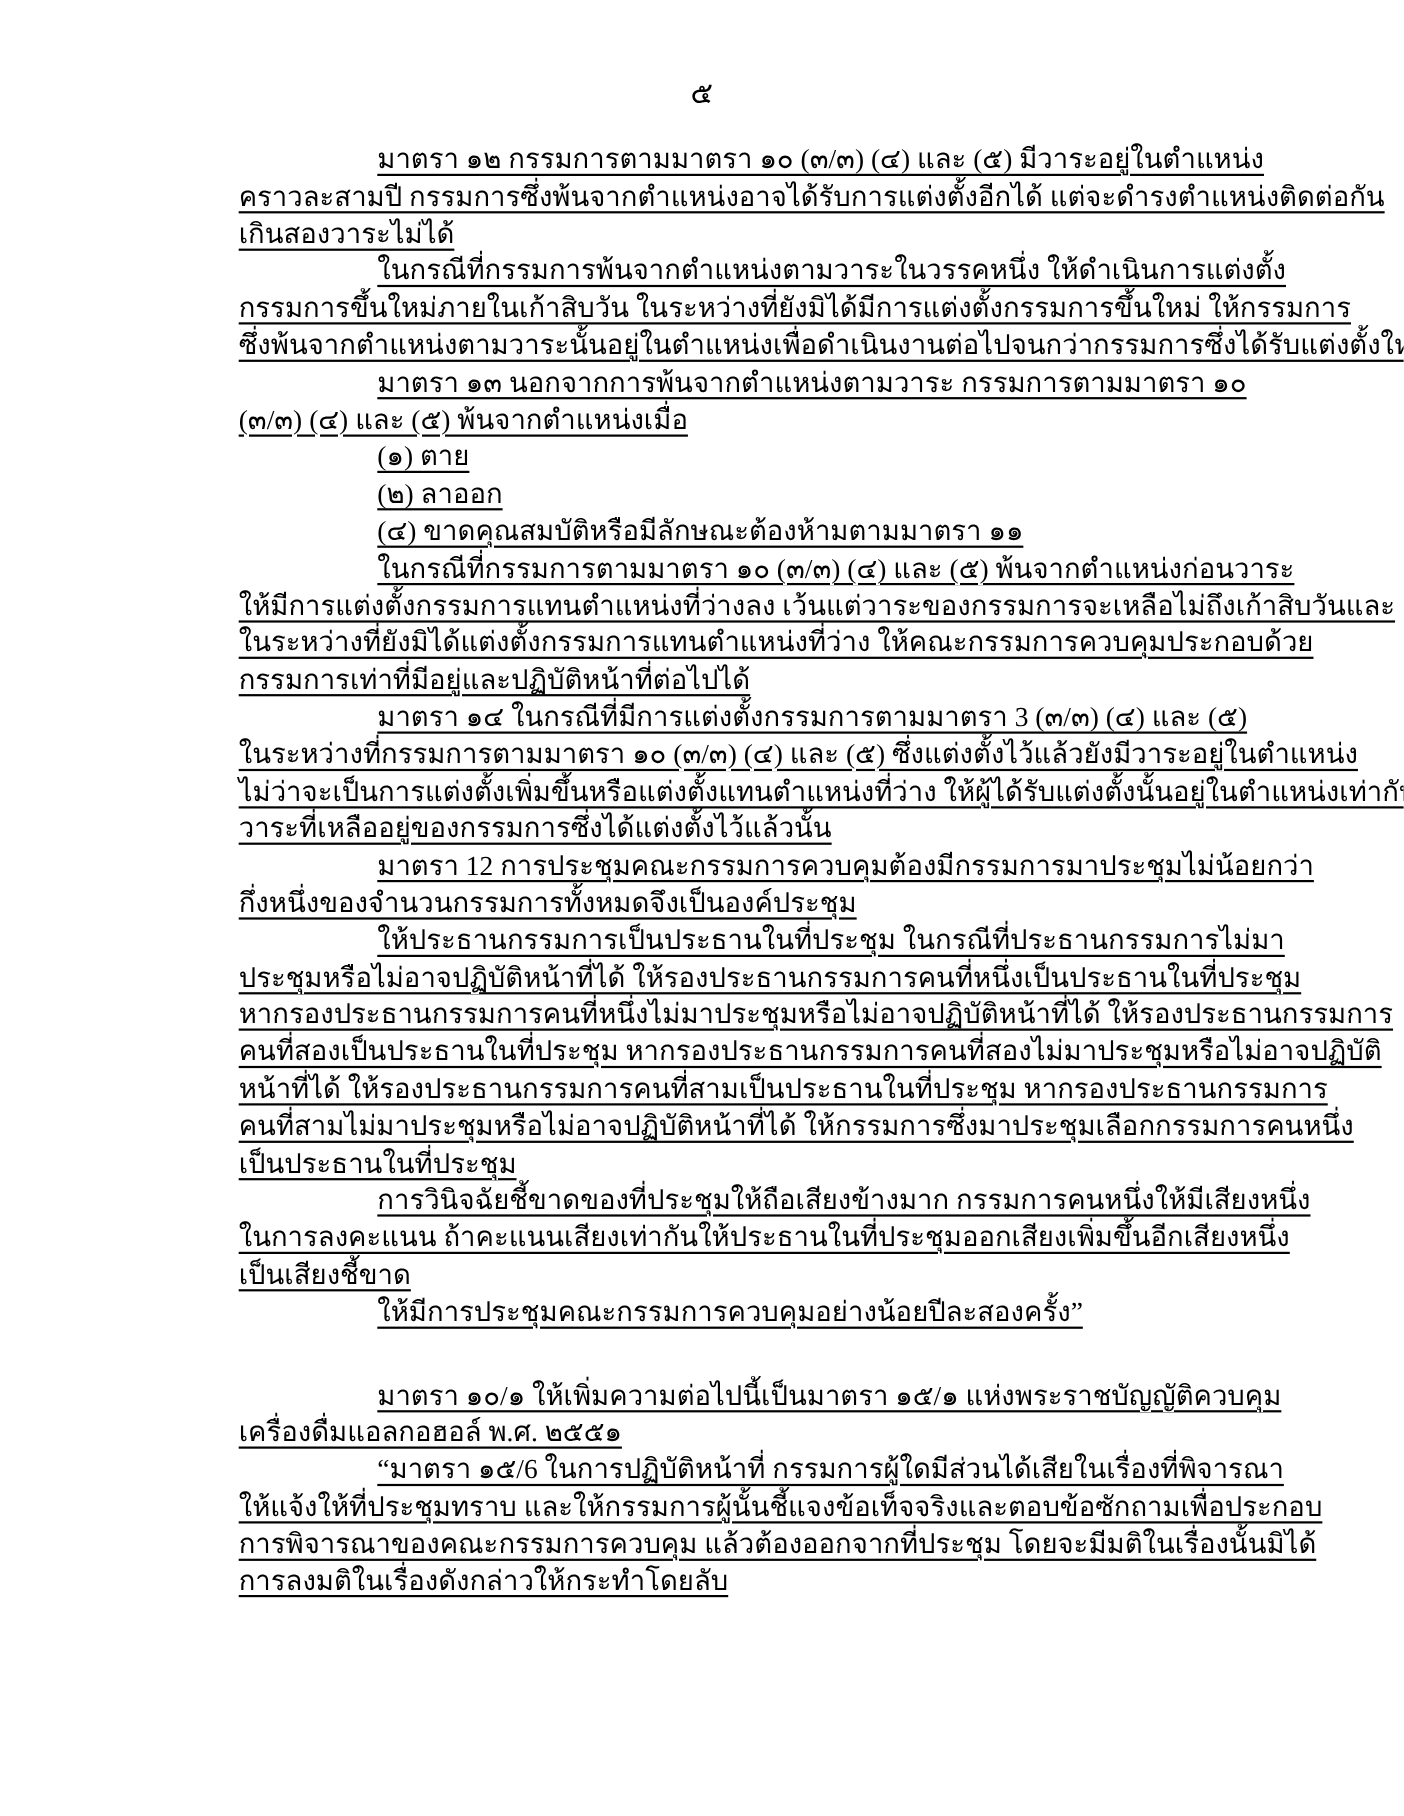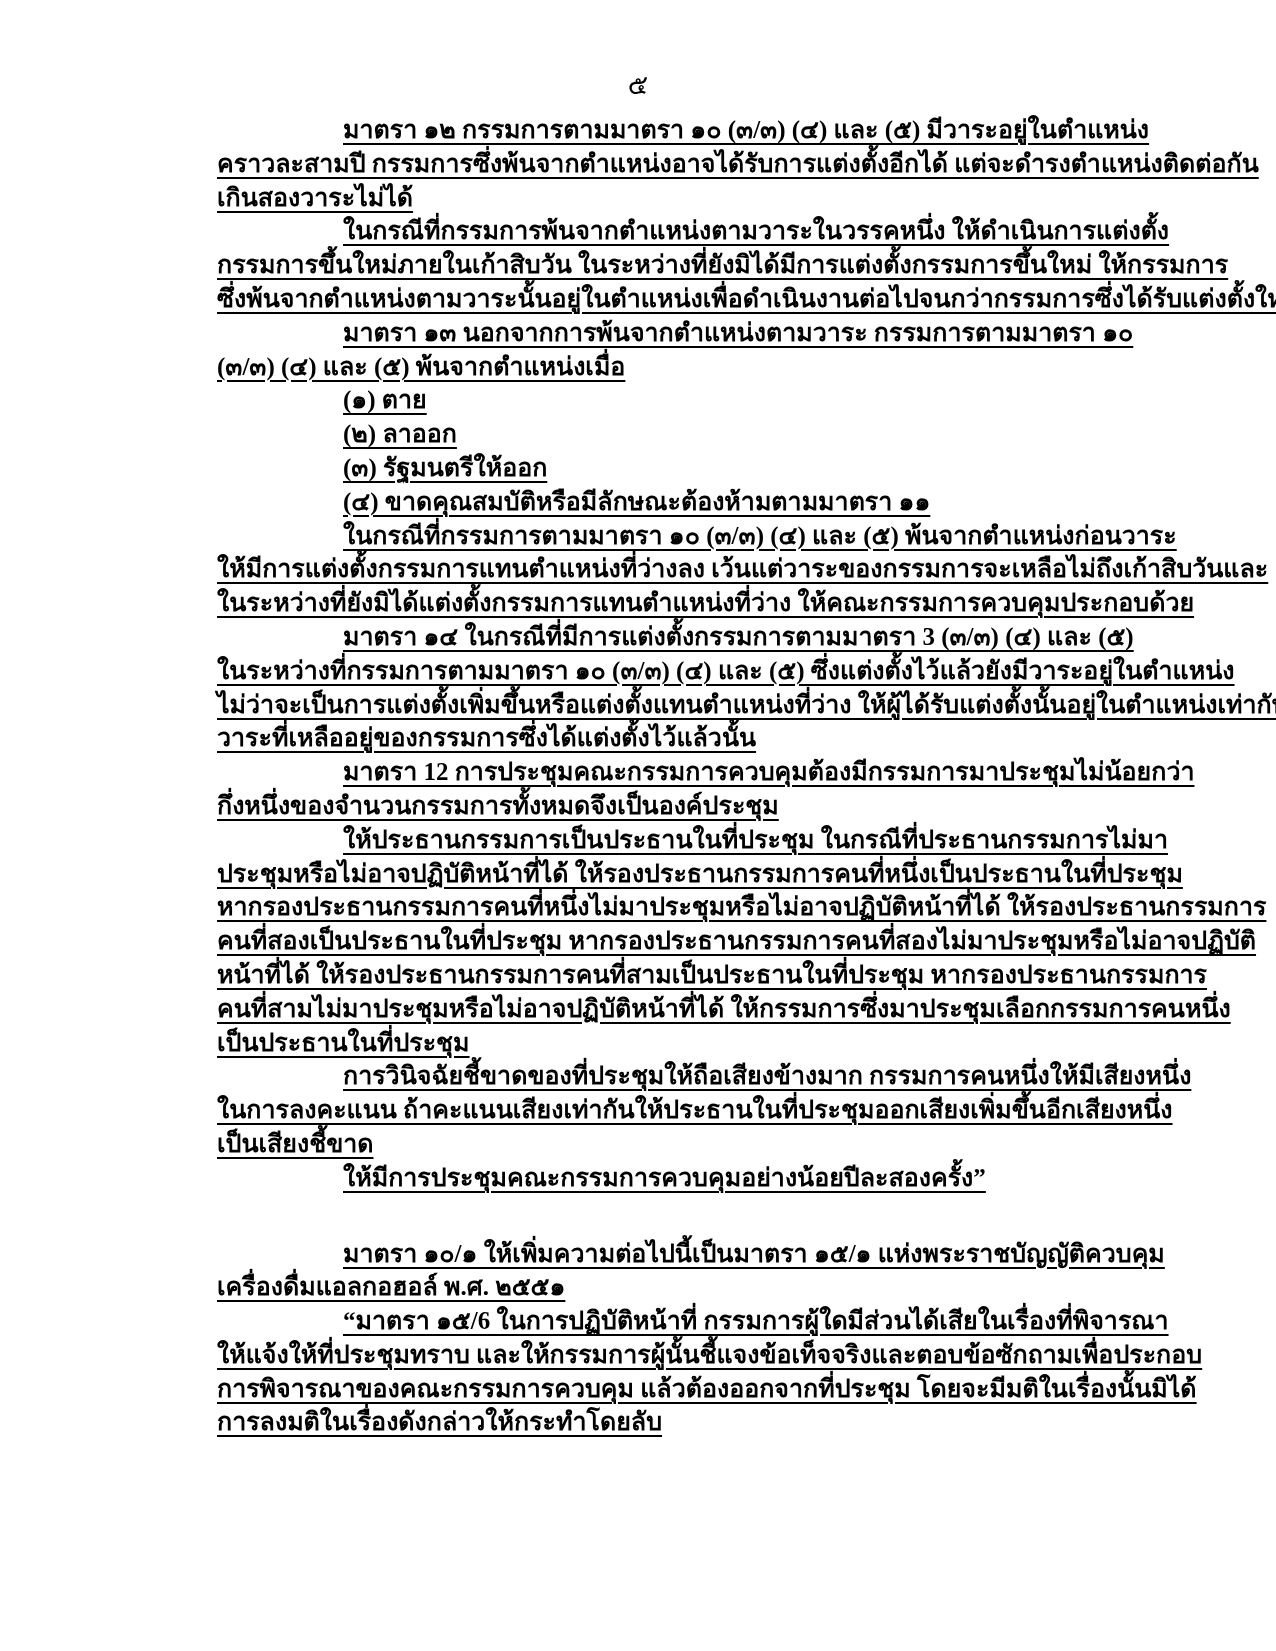--- a/index.html
+++ b/index.html
@@ -21,23 +21,22 @@
     left: 0;
     width: 1276px;
     text-align: center;
     font-size: 27px;
     line-height: 34px;
     text-decoration: none;
   }
   .content {
     position: absolute;
     left: 217px;
-    top: 113px;
+    top: 129px;
     width: 831px;
-    font-weight: bold;
   }
   .line {
     height: 33.8px;
     line-height: 33.8px;
     font-size: 25px;
     white-space: nowrap;
     text-decoration: underline;
     text-decoration-thickness: 1.5px;
     text-underline-offset: 5px;
   }
@@ -58,25 +57,25 @@
     <div class="line indent">มาตรา ๑๒  กรรมการตามมาตรา ๑๐ (๓/๓) (๔) และ (๕) มีวาระอยู่ในตำแหน่ง</div>
     <div class="line">คราวละสามปี กรรมการซึ่งพ้นจากตำแหน่งอาจได้รับการแต่งตั้งอีกได้ แต่จะดำรงตำแหน่งติดต่อกัน</div>
     <div class="line">เกินสองวาระไม่ได้</div>
     <div class="line indent">ในกรณีที่กรรมการพ้นจากตำแหน่งตามวาระในวรรคหนึ่ง ให้ดำเนินการแต่งตั้ง</div>
     <div class="line">กรรมการขึ้นใหม่ภายในเก้าสิบวัน ในระหว่างที่ยังมิได้มีการแต่งตั้งกรรมการขึ้นใหม่ ให้กรรมการ</div>
     <div class="line">ซึ่งพ้นจากตำแหน่งตามวาระนั้นอยู่ในตำแหน่งเพื่อดำเนินงานต่อไปจนกว่ากรรมการซึ่งได้รับแต่งตั้งใหม่</div>
     <div class="line indent">มาตรา ๑๓  นอกจากการพ้นจากตำแหน่งตามวาระ กรรมการตามมาตรา ๑๐</div>
     <div class="line">(๓/๓) (๔) และ (๕) พ้นจากตำแหน่งเมื่อ</div>
     <div class="line indent">(๑) ตาย</div>
     <div class="line indent">(๒) ลาออก</div>
-    <div class="line indent">(๓) รัฐมนตรีให้ออก</div>
     <div class="line indent">(๔) ขาดคุณสมบัติหรือมีลักษณะต้องห้ามตามมาตรา ๑๑</div>
     <div class="line indent">ในกรณีที่กรรมการตามมาตรา ๑๐ (๓/๓) (๔) และ (๕) พ้นจากตำแหน่งก่อนวาระ</div>
     <div class="line">ให้มีการแต่งตั้งกรรมการแทนตำแหน่งที่ว่างลง เว้นแต่วาระของกรรมการจะเหลือไม่ถึงเก้าสิบวันและ</div>
     <div class="line">ในระหว่างที่ยังมิได้แต่งตั้งกรรมการแทนตำแหน่งที่ว่าง ให้คณะกรรมการควบคุมประกอบด้วย</div>
+    <div class="line">กรรมการเท่าที่มีอยู่และปฏิบัติหน้าที่ต่อไปได้</div>
     <div class="line indent">มาตรา ๑๔  ในกรณีที่มีการแต่งตั้งกรรมการตามมาตรา 3 (๓/๓) (๔) และ (๕)</div>
     <div class="line">ในระหว่างที่กรรมการตามมาตรา ๑๐ (๓/๓) (๔) และ (๕) ซึ่งแต่งตั้งไว้แล้วยังมีวาระอยู่ในตำแหน่ง</div>
     <div class="line">ไม่ว่าจะเป็นการแต่งตั้งเพิ่มขึ้นหรือแต่งตั้งแทนตำแหน่งที่ว่าง ให้ผู้ได้รับแต่งตั้งนั้นอยู่ในตำแหน่งเท่ากับ</div>
     <div class="line">วาระที่เหลืออยู่ของกรรมการซึ่งได้แต่งตั้งไว้แล้วนั้น</div>
     <div class="line indent">มาตรา 12  การประชุมคณะกรรมการควบคุมต้องมีกรรมการมาประชุมไม่น้อยกว่า</div>
     <div class="line">กึ่งหนึ่งของจำนวนกรรมการทั้งหมดจึงเป็นองค์ประชุม</div>
     <div class="line indent">ให้ประธานกรรมการเป็นประธานในที่ประชุม ในกรณีที่ประธานกรรมการไม่มา</div>
     <div class="line">ประชุมหรือไม่อาจปฏิบัติหน้าที่ได้ ให้รองประธานกรรมการคนที่หนึ่งเป็นประธานในที่ประชุม</div>
     <div class="line">หากรองประธานกรรมการคนที่หนึ่งไม่มาประชุมหรือไม่อาจปฏิบัติหน้าที่ได้ ให้รองประธานกรรมการ</div>
     <div class="line">คนที่สองเป็นประธานในที่ประชุม หากรองประธานกรรมการคนที่สองไม่มาประชุมหรือไม่อาจปฏิบัติ</div>

